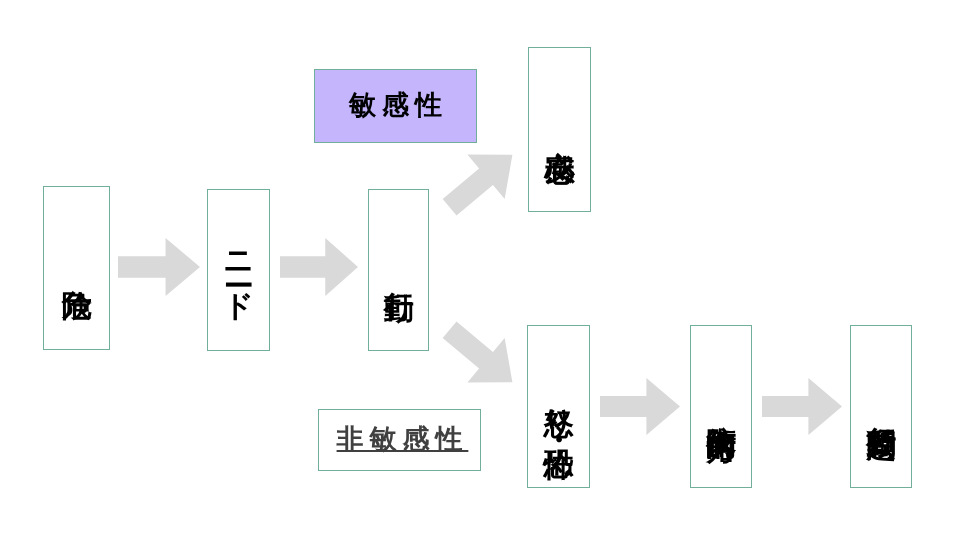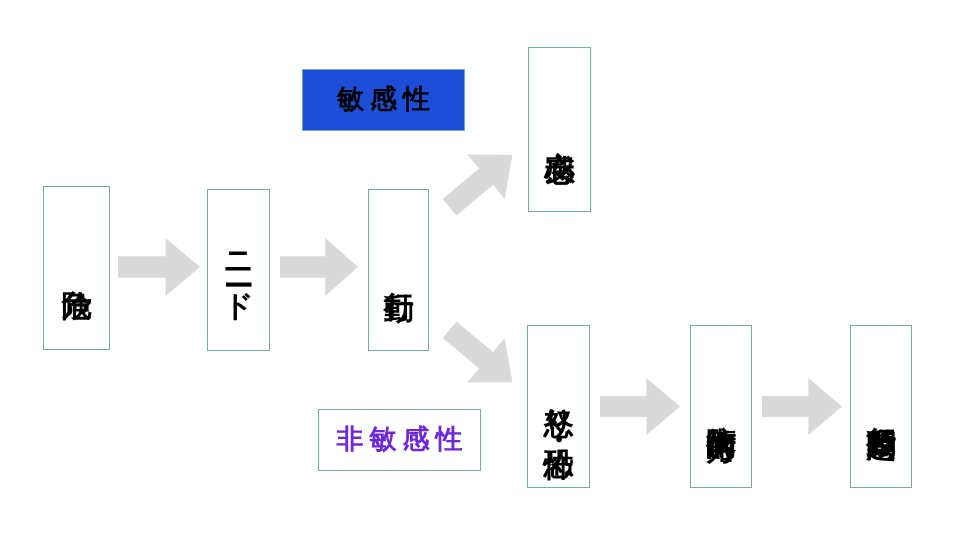--- a/index.html
+++ b/index.html
@@ -100,25 +100,25 @@
     </div>
     <div class="node-box vertical" style="left: 43px; top: 186px; width: 67px; height: 164px; border-color: rgb(114, 174, 156); background: rgb(255, 255, 255);">
       <span class="node-label" style="color: rgb(0, 0, 0);">危険</span>
     </div>
     <div class="node-box vertical" style="left: 207px; top: 189px; width: 63px; height: 162px; border-color: rgb(114, 174, 156); background: rgb(255, 255, 255);">
       <span class="node-label" style="color: rgb(0, 0, 0);">ニード</span>
     </div>
     <div class="node-box vertical" style="left: 368px; top: 189px; width: 61px; height: 162px; border-color: rgb(114, 174, 156); background: rgb(255, 255, 255);">
       <span class="node-label" style="color: rgb(0, 0, 0);">行動</span>
     </div>
-    <div class="node-box horizontal" style="left: 302px; top: 69px; width: 163px; height: 62px; border-color: rgb(114, 174, 156); background: #1d4ed8;">
+    <div class="node-box horizontal" style="left: 314px; top: 69px; width: 163px; height: 74px; border-color: rgb(114, 174, 156); background: #c4b5fd;">
       <span class="node-label" style="color: rgb(0, 0, 0);">敏感性</span>
     </div>
     <div class="node-box horizontal" style="left: 318px; top: 409px; width: 163px; height: 62px; border-color: rgb(114, 174, 156); background: rgb(255, 255, 255);">
-      <span class="node-label" style="color: #6d28d9;">非敏感性</span>
+      <span class="node-label" style="color: #404040; text-decoration: underline;">非敏感性</span>
     </div>
     <div class="node-box vertical" style="left: 528px; top: 47px; width: 63px; height: 165px; border-color: rgb(114, 174, 156); background: rgb(255, 255, 255);">
       <span class="node-label" style="color: rgb(0, 0, 0);">安心感</span>
     </div>
     <div class="node-box vertical" style="left: 527px; top: 325px; width: 63px; height: 163px; border-color: rgb(114, 174, 156); background: rgb(255, 255, 255);">
       <span class="node-label" style="color: rgb(0, 0, 0);">怒り・恐怖</span>
     </div>
     <div class="node-box vertical" style="left: 690px; top: 325px; width: 62px; height: 163px; border-color: rgb(114, 174, 156); background: rgb(255, 255, 255);">
       <span class="node-label" style="color: rgb(0, 0, 0);">防衛的方略</span>
     </div>

